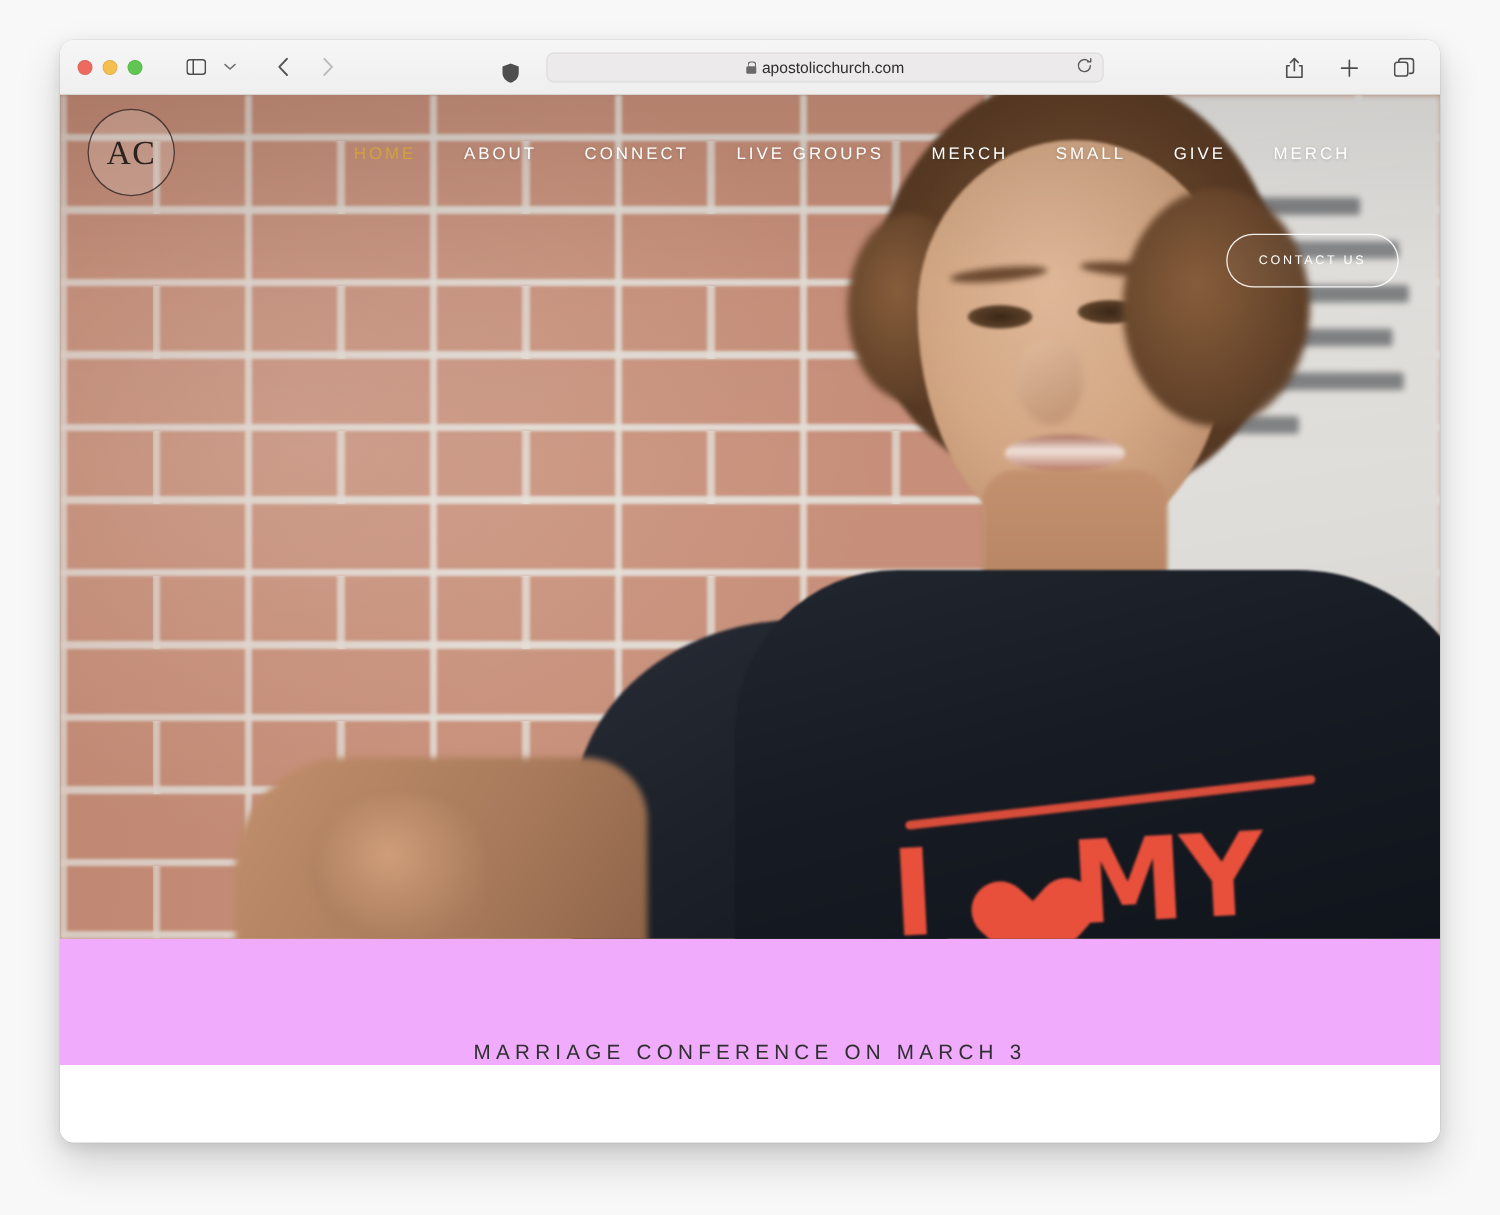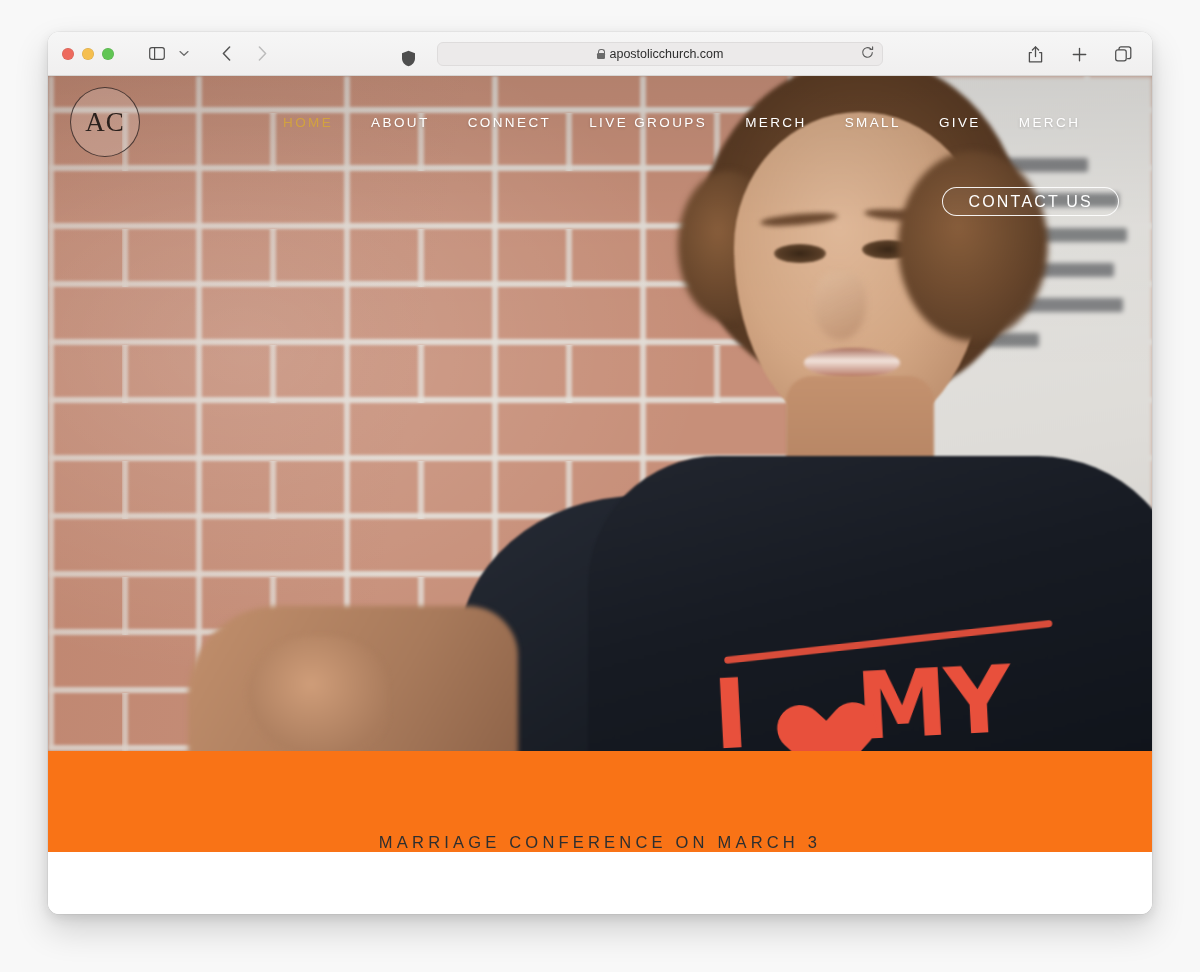--- a/index.html
+++ b/index.html
@@ -307,32 +307,32 @@
     font-size: 13.5px;
     letter-spacing: 2.4px;
     padding: 0 19px;
     text-decoration: none;
     white-space: nowrap;
     text-shadow: 0 1px 3px rgba(0,0,0,0.18);
   }
   .nav-link.active { color: #d2a23f; text-shadow: none; }
   .contact-btn {
     position: absolute; right: 33px; top: 111px;
-    height: 29px; padding: 0 25px;
+    height: 43px; padding: 0 25px;
     border: 1.3px solid rgba(255,255,255,0.92);
     border-radius: 22px;
     display: flex; align-items: center; justify-content: center;
-    color: #ffffff; font-size: 16px; letter-spacing: 2.2px;
+    color: #ffffff; font-size: 10px; letter-spacing: 2.2px;
     white-space: nowrap;
     background: rgba(255,255,255,0.04);
   }
 
   
   .promo {
-    background: #f97316;
+    background: #f0abfc;
     padding: 82px 90px 0;
     text-align: center;
   }
   .promo-title {
     font-size: 16.5px;
     letter-spacing: 4.2px;
     color: #2f2f2f;
     font-weight: 400;
     margin-bottom: 22px;
   }

